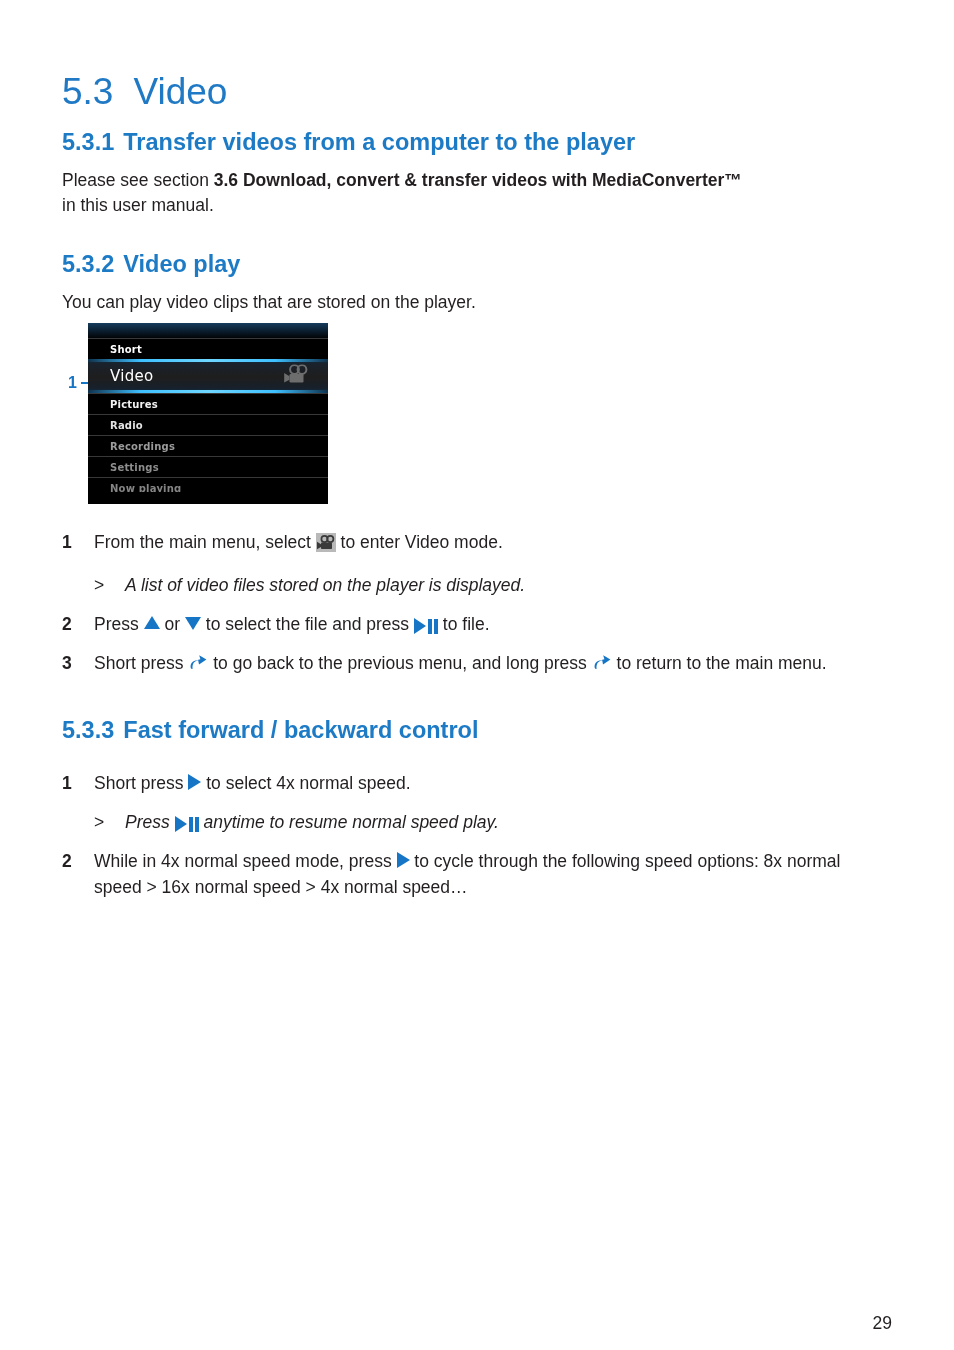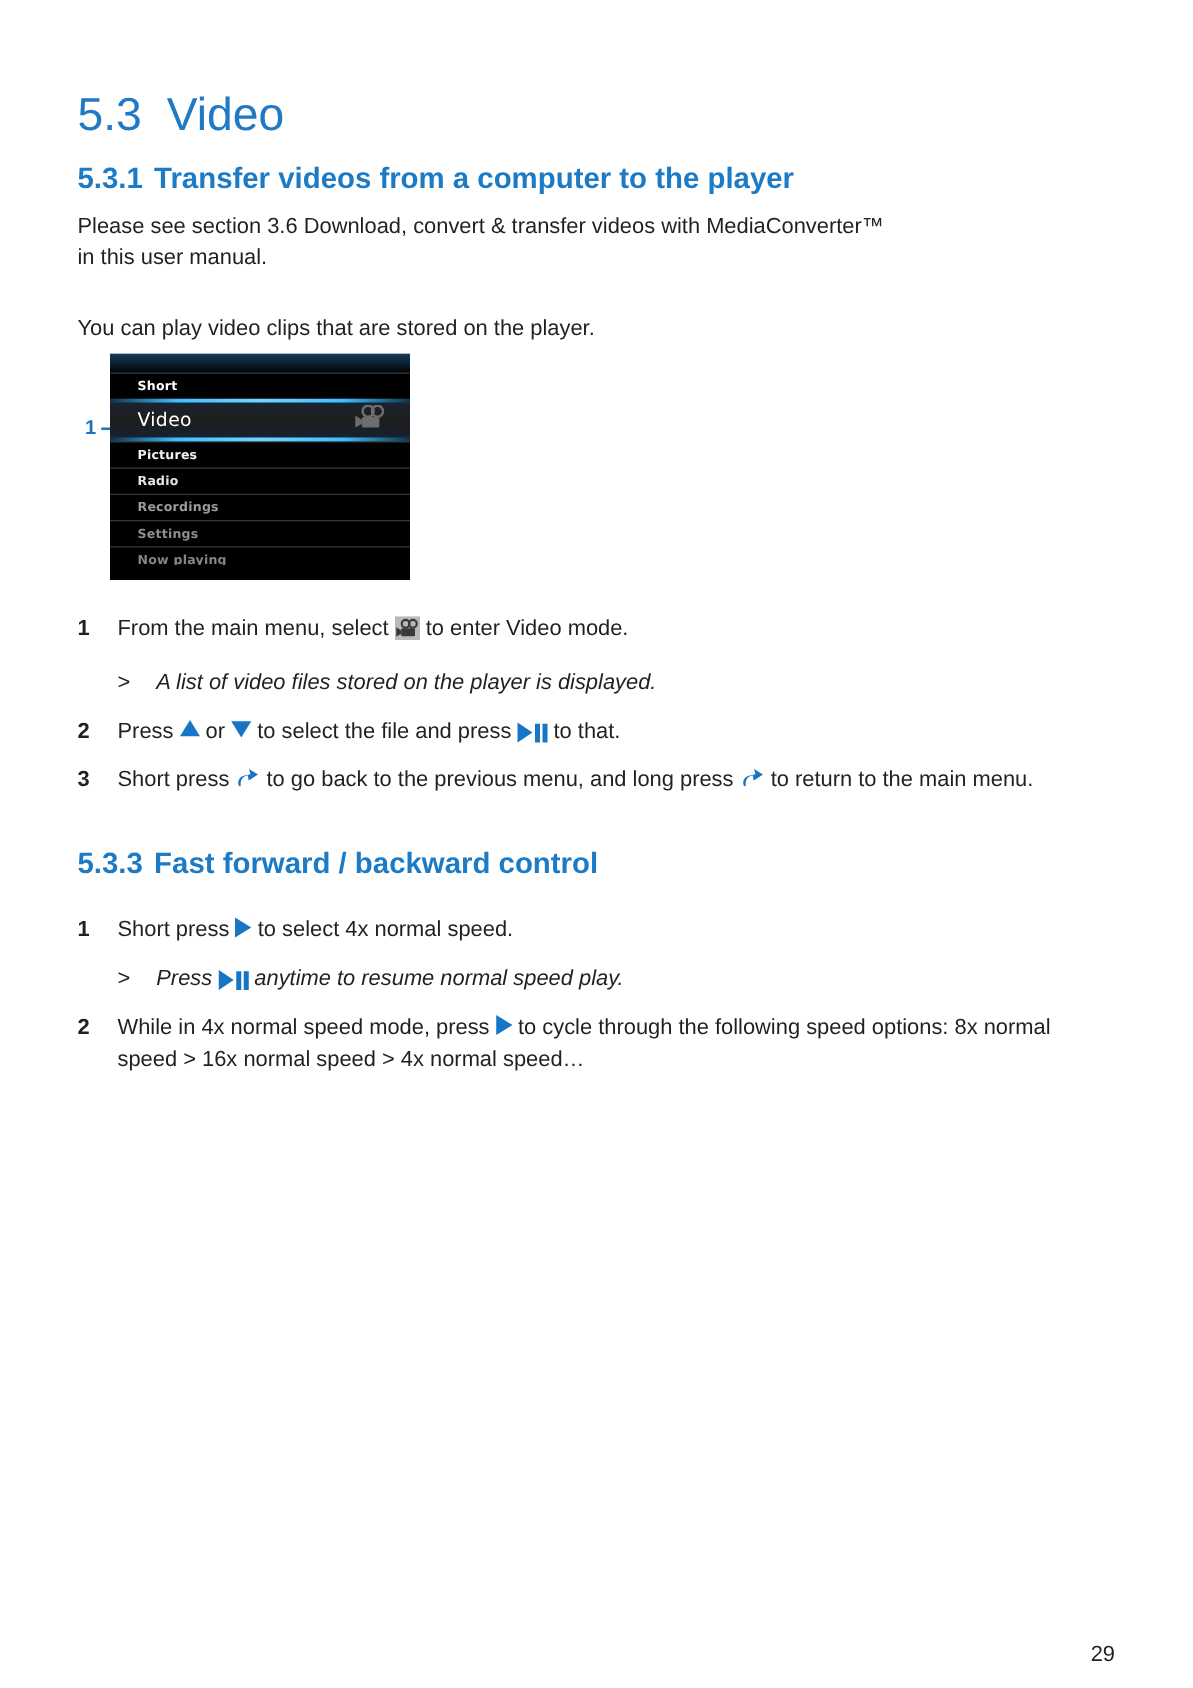--- a/index.html
+++ b/index.html
@@ -58,21 +58,21 @@
     margin: 0 0 10px 0;
   }
 
   
   .para {
     font-size: 17.5px;
     line-height: 25px;
     color: #231f20;
     margin: 0 0 8px 0;
   }
-  .para b { font-weight: normal; }
+  .para b { font-weight: bold; }
 
   .spacer-sm { height: 14px; }
   .spacer-md { height: 24px; }
 
   
   .step {
     display: flex;
     font-size: 17.5px;
     line-height: 26px;
     margin-bottom: 13px;
@@ -275,20 +275,23 @@
       <span class="num">5.3.1</span><span>Transfer videos from a computer to the player</span>
     </h2>
 
     <p class="para">
       <span>Please see section </span><b>3.6 Download, convert &amp; transfer videos with MediaConverter™</b><br>
       <span>in this user manual.</span>
     </p>
 
     <div class="spacer-md"></div>
 
+    <h2 class="h2">
+      <span class="num">5.3.2</span><span>Video play</span>
+    </h2>
 
     <p class="para">You can play video clips that are stored on the player.</p>
 
     <div class="figure">
 
       <div class="callout">
         <span class="callout-num">1</span>
         <span class="callout-line"></span>
       </div>
 
@@ -346,21 +349,21 @@
             </svg></span><span> to enter Video mode.</span></span>
     </div>
 
     <div class="note">
       <span class="note-mark">&gt;</span>
       <span class="note-body">A list of video files stored on the player is displayed.</span>
     </div>
 
     <div class="step">
       <span class="step-num">2</span>
-      <span class="step-body"><span>Press </span><span class="tri-up"></span><span> or </span><span class="tri-down"></span><span> to select the file and press </span><span class="playpause"><span class="pp-tri"></span><span class="pp-bar"></span><span class="pp-bar"></span></span><span> to that.</span></span>
+      <span class="step-body"><span>Press </span><span class="tri-up"></span><span> or </span><span class="tri-down"></span><span> to select the file and press </span><span class="playpause"><span class="pp-tri"></span><span class="pp-bar"></span><span class="pp-bar"></span></span><span> to file.</span></span>
     </div>
 
     <div class="step">
       <span class="step-num">3</span>
       <span class="step-body"><span>Short press </span><span class="ico back-ico"><svg width="20" height="18" viewBox="0 0 20 18" xmlns="http://www.w3.org/2000/svg">
               <path d="M3.2 14.8 C1.6 11.6 3.2 7.4 7.6 6.4 L12.4 5.3 L11.2 1.2 L18.4 5.6 L11.0 10.4 L10.2 6.2 C6.4 6.9 4.0 9.6 4.6 14.9 Z" fill="#1675c4"></path>
             </svg></span><span> to go back to the previous menu, and long press </span><span class="ico back-ico"><svg width="20" height="18" viewBox="0 0 20 18" xmlns="http://www.w3.org/2000/svg">
               <path d="M3.2 14.8 C1.6 11.6 3.2 7.4 7.6 6.4 L12.4 5.3 L11.2 1.2 L18.4 5.6 L11.0 10.4 L10.2 6.2 C6.4 6.9 4.0 9.6 4.6 14.9 Z" fill="#1675c4"></path>
             </svg></span><span> to return to the main menu.</span></span>
     </div>

